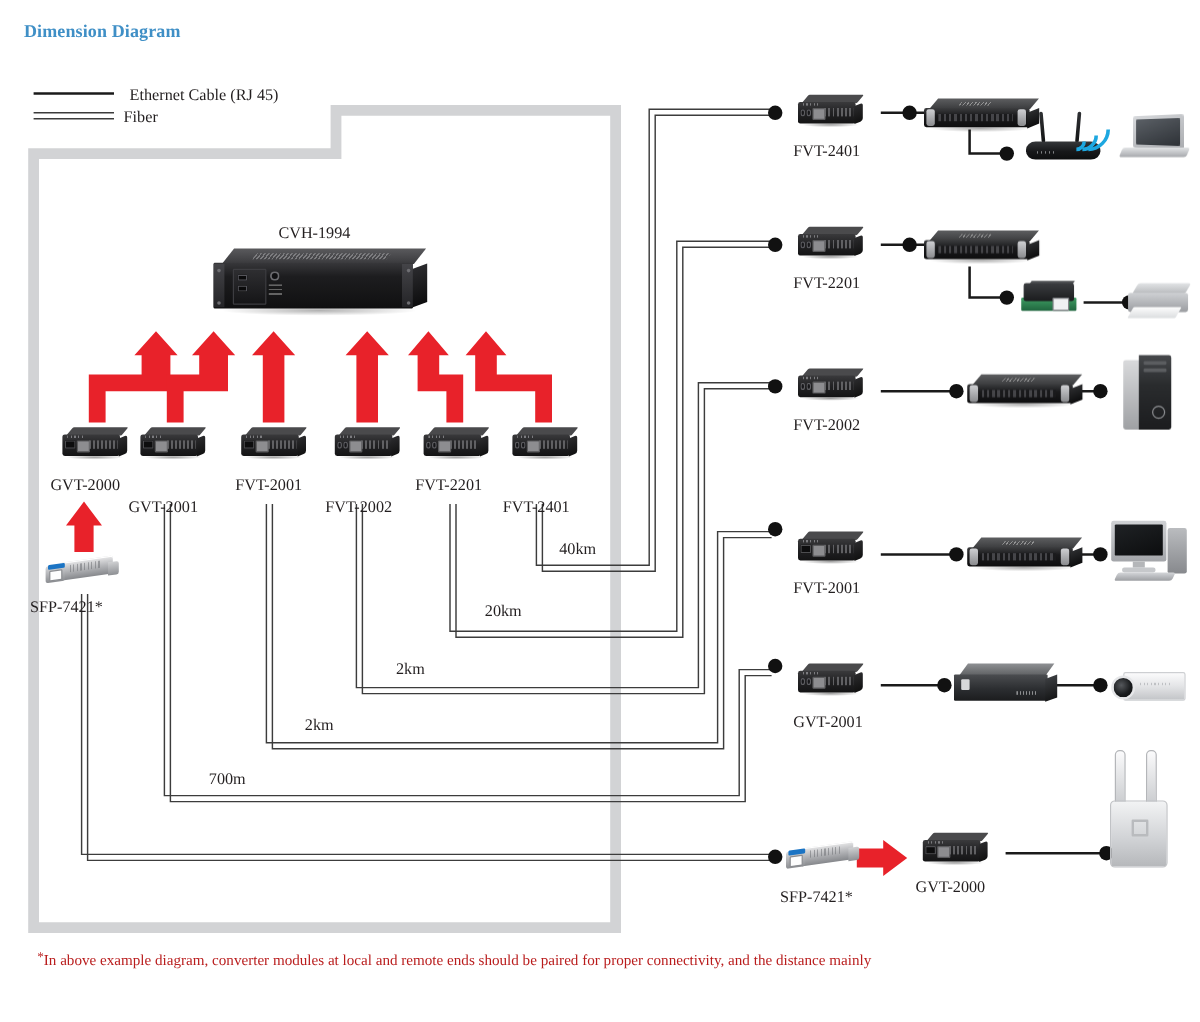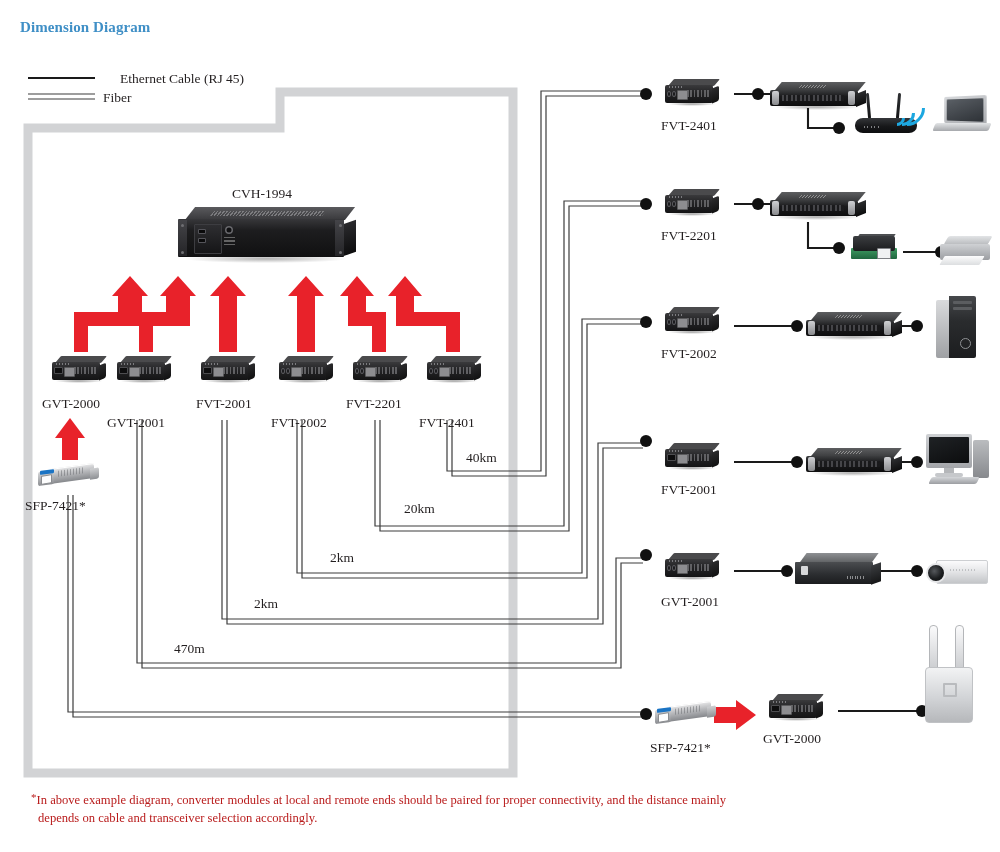--- a/index.html
+++ b/index.html
@@ -12,21 +12,21 @@
   .stage{position:absolute;left:0;top:0;width:1000px;height:852px;}
   svg.layer{position:absolute;left:0;top:0;width:1000px;height:852px;overflow:visible;}
   .abs{position:absolute;font-family:Liberation Serif, serif;}
 
   
   #page-title{
     left:20px;top:19px;font-size:15px;font-weight:bold;color:#3f8fc6;
     letter-spacing:0.1px;
   }
   .legend-label{font-size:13.5px;color:#231f20;white-space:nowrap;}
-  #legend-ethernet-label{left:120px;top:71px;}
+  #legend-ethernet-label{left:108px;top:71px;}
   #legend-fiber-label{left:103px;top:90px;}
 
   
   .devlabel{font-size:13.5px;color:#231f20;white-space:nowrap;}
   .distlabel{font-size:13.5px;color:#231f20;white-space:nowrap;}
 
   
   #footnote{
     left:14px;top:791px;width:960px;font-size:12.6px;line-height:1.45;color:#b91c1c;margin-left:17px;
   }
@@ -584,21 +584,21 @@
     <div class="nose"></div>
       <div class="blue"></div>
       <div class="port"></div>
   </div>
   <div class="abs devlabel" style="left:25px;top:498px;">SFP-7421*</div>
 
   <div class="abs distlabel" style="left:466px;top:450px;">40km</div>
   <div class="abs distlabel" style="left:404px;top:501px;">20km</div>
   <div class="abs distlabel" style="left:330px;top:550px;">2km</div>
   <div class="abs distlabel" style="left:254px;top:596px;">2km</div>
-  <div class="abs distlabel" style="left:174px;top:641px;">470m</div>
+  <div class="abs distlabel" style="left:174px;top:641px;">700m</div>
 
   <div class="dev conv" style="left:665px;top:79px;">
     <div class="top"></div>
       <div class="face"></div>
       <div class="side"></div>
     <div class="led"></div>
       <div class="st1"></div>
       <div class="st2"></div>
       <div class="rj"></div>
       <div class="vents"></div>
@@ -787,16 +787,15 @@
 
   <div class="dev ap" style="left:921px;top:625px;">
     <div class="a1"></div>
       <div class="a2"></div>
       <div class="abody"></div>
       <div class="alogo"></div>
   </div>
 
   <div class="abs" id="footnote">
     <span class="star">*</span><span>In above example diagram, converter modules at local and remote ends should be paired for proper connectivity, and the distance mainly</span>
-    <span class="l2">depends on cable and transceiver selection accordingly.</span>
   </div>
 
 </div>
 
 </body></html>

